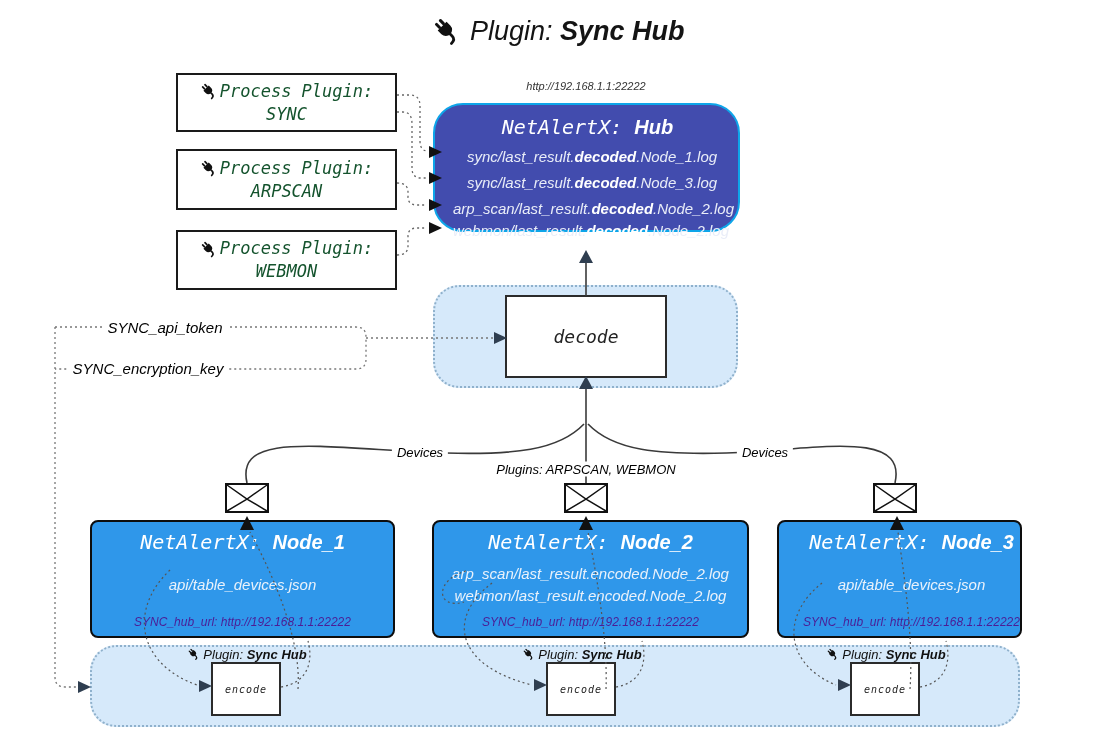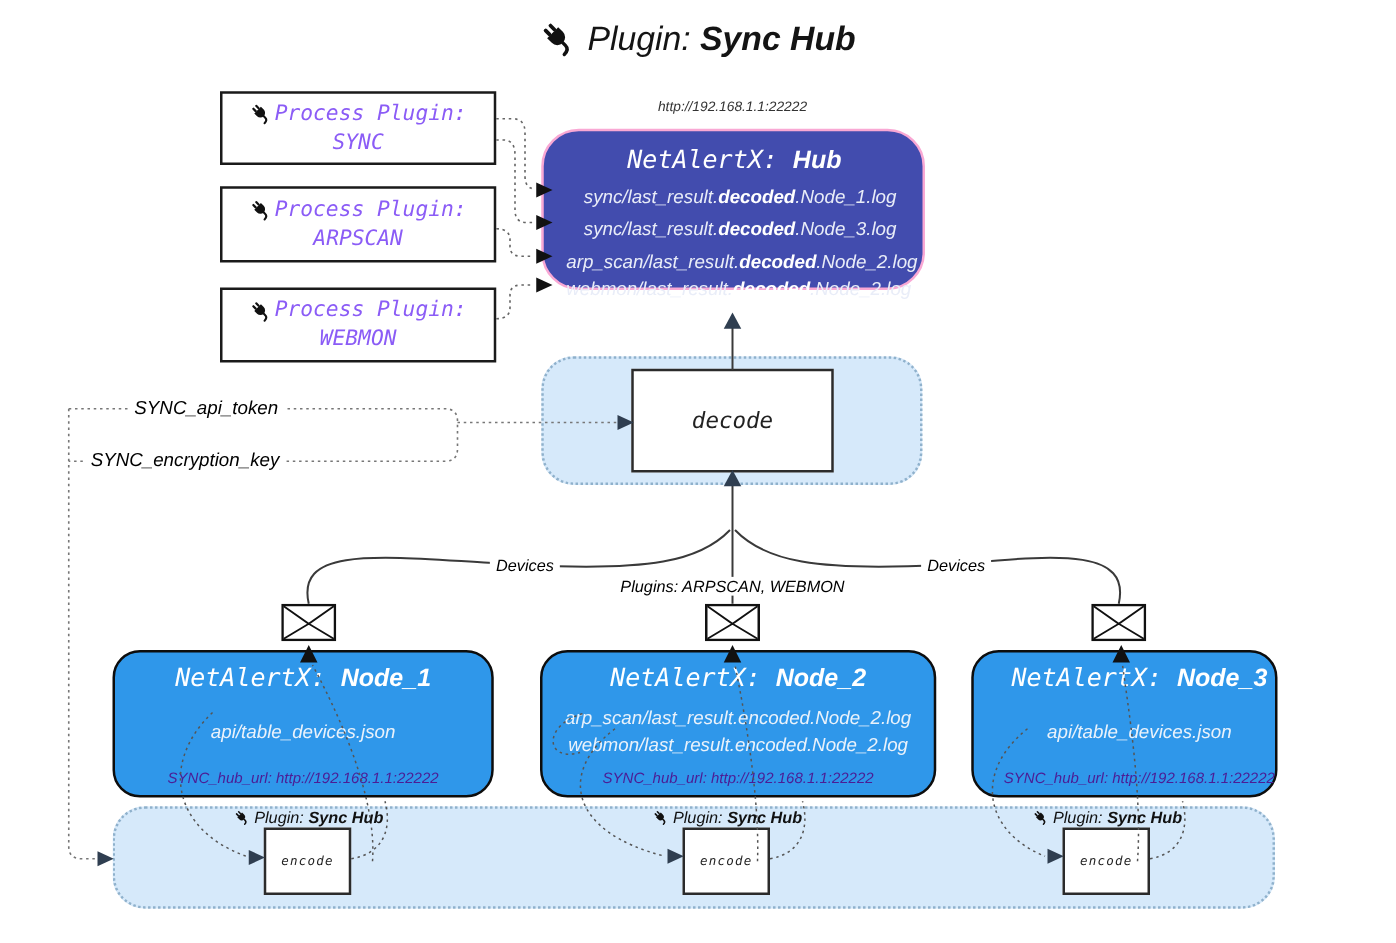--- a/index.html
+++ b/index.html
@@ -10,26 +10,26 @@
   #page-title{position:absolute;top:16px;left:0;width:100%;text-align:center;
               font-size:27px;color:#141414;z-index:6;}
   #page-title .bold{font-weight:700;}
   .plug-svg{vertical-align:-6px;}
 
   
   .pbox{position:absolute;left:176px;width:221px;background:#fff;
         border:2px solid #1a1a1a;box-sizing:border-box;z-index:3;
         display:flex;flex-direction:column;align-items:center;justify-content:center;
         font-family:"DejaVu Sans Mono","Liberation Mono",monospace;
-        font-size:17px;color:#8b5cf6;line-height:1.35;}
+        font-size:17px;color:#14532d;line-height:1.35;}
   .pbox .l1{display:flex;align-items:center;gap:2px;}
 
   
   #hub{position:absolute;left:433px;top:103px;width:307px;height:129px;
-       background:#424CAE;border:2px solid #f9a8d4;border-radius:30px;
+       background:#424CAE;border:2px solid #0ea5e9;border-radius:30px;
        box-sizing:border-box;z-index:3;color:#fff;
        display:flex;flex-direction:column;padding:8px 10px 8px 12px;}
   .hub-title{text-align:center;font-family:"DejaVu Sans Mono","Liberation Mono",monospace;
              font-size:20px;margin:2px 0 7px;}
   .hub-title .bold, .node-title .bold{font-family:"Liberation Sans",sans-serif;font-weight:700;}
   .hub-file{font-size:15px;color:#E9EDF8;line-height:22px;white-space:nowrap;padding-left:6px;}
   .hub-file.indent{padding-left:20px;}
   .hub-file b{color:#fff;}
 
   
@@ -40,21 +40,21 @@
 
   
   .wbox{position:absolute;background:#fff;border:2px solid #2b2b2b;box-sizing:border-box;
         display:flex;align-items:center;justify-content:center;z-index:3;
         font-family:"DejaVu Sans Mono","Liberation Mono",monospace;color:#222;}
   #decode-box{left:505px;top:295px;width:162px;height:83px;font-size:18px;}
   .encode-box{width:70px;height:54px;top:662px;font-size:10px;letter-spacing:1px;}
 
   
   .node{position:absolute;top:520px;height:118px;background:#2F97EA;
-        border:2px solid #0d0d0d;border-radius:22px;box-sizing:border-box;z-index:3;
+        border:2px solid #0d0d0d;border-radius:8px;box-sizing:border-box;z-index:3;
         color:#fff;display:flex;flex-direction:column;align-items:center;}
   .node-title{margin-top:8px;font-family:"DejaVu Sans Mono","Liberation Mono",monospace;
               font-size:20px;white-space:nowrap;}
   .node-files{flex:1;display:flex;flex-direction:column;justify-content:center;gap:7px;
               font-size:15px;color:#EAF2FB;text-align:center;width:100%;}
   .node-url{font-size:12px;color:#4c1d95;margin-bottom:7px;white-space:nowrap;}
 
   
   .tag{position:absolute;transform:translate(-50%,-50%);background:#fff;
        padding:0 5px;font-size:15px;color:#000000;white-space:nowrap;z-index:6;}

